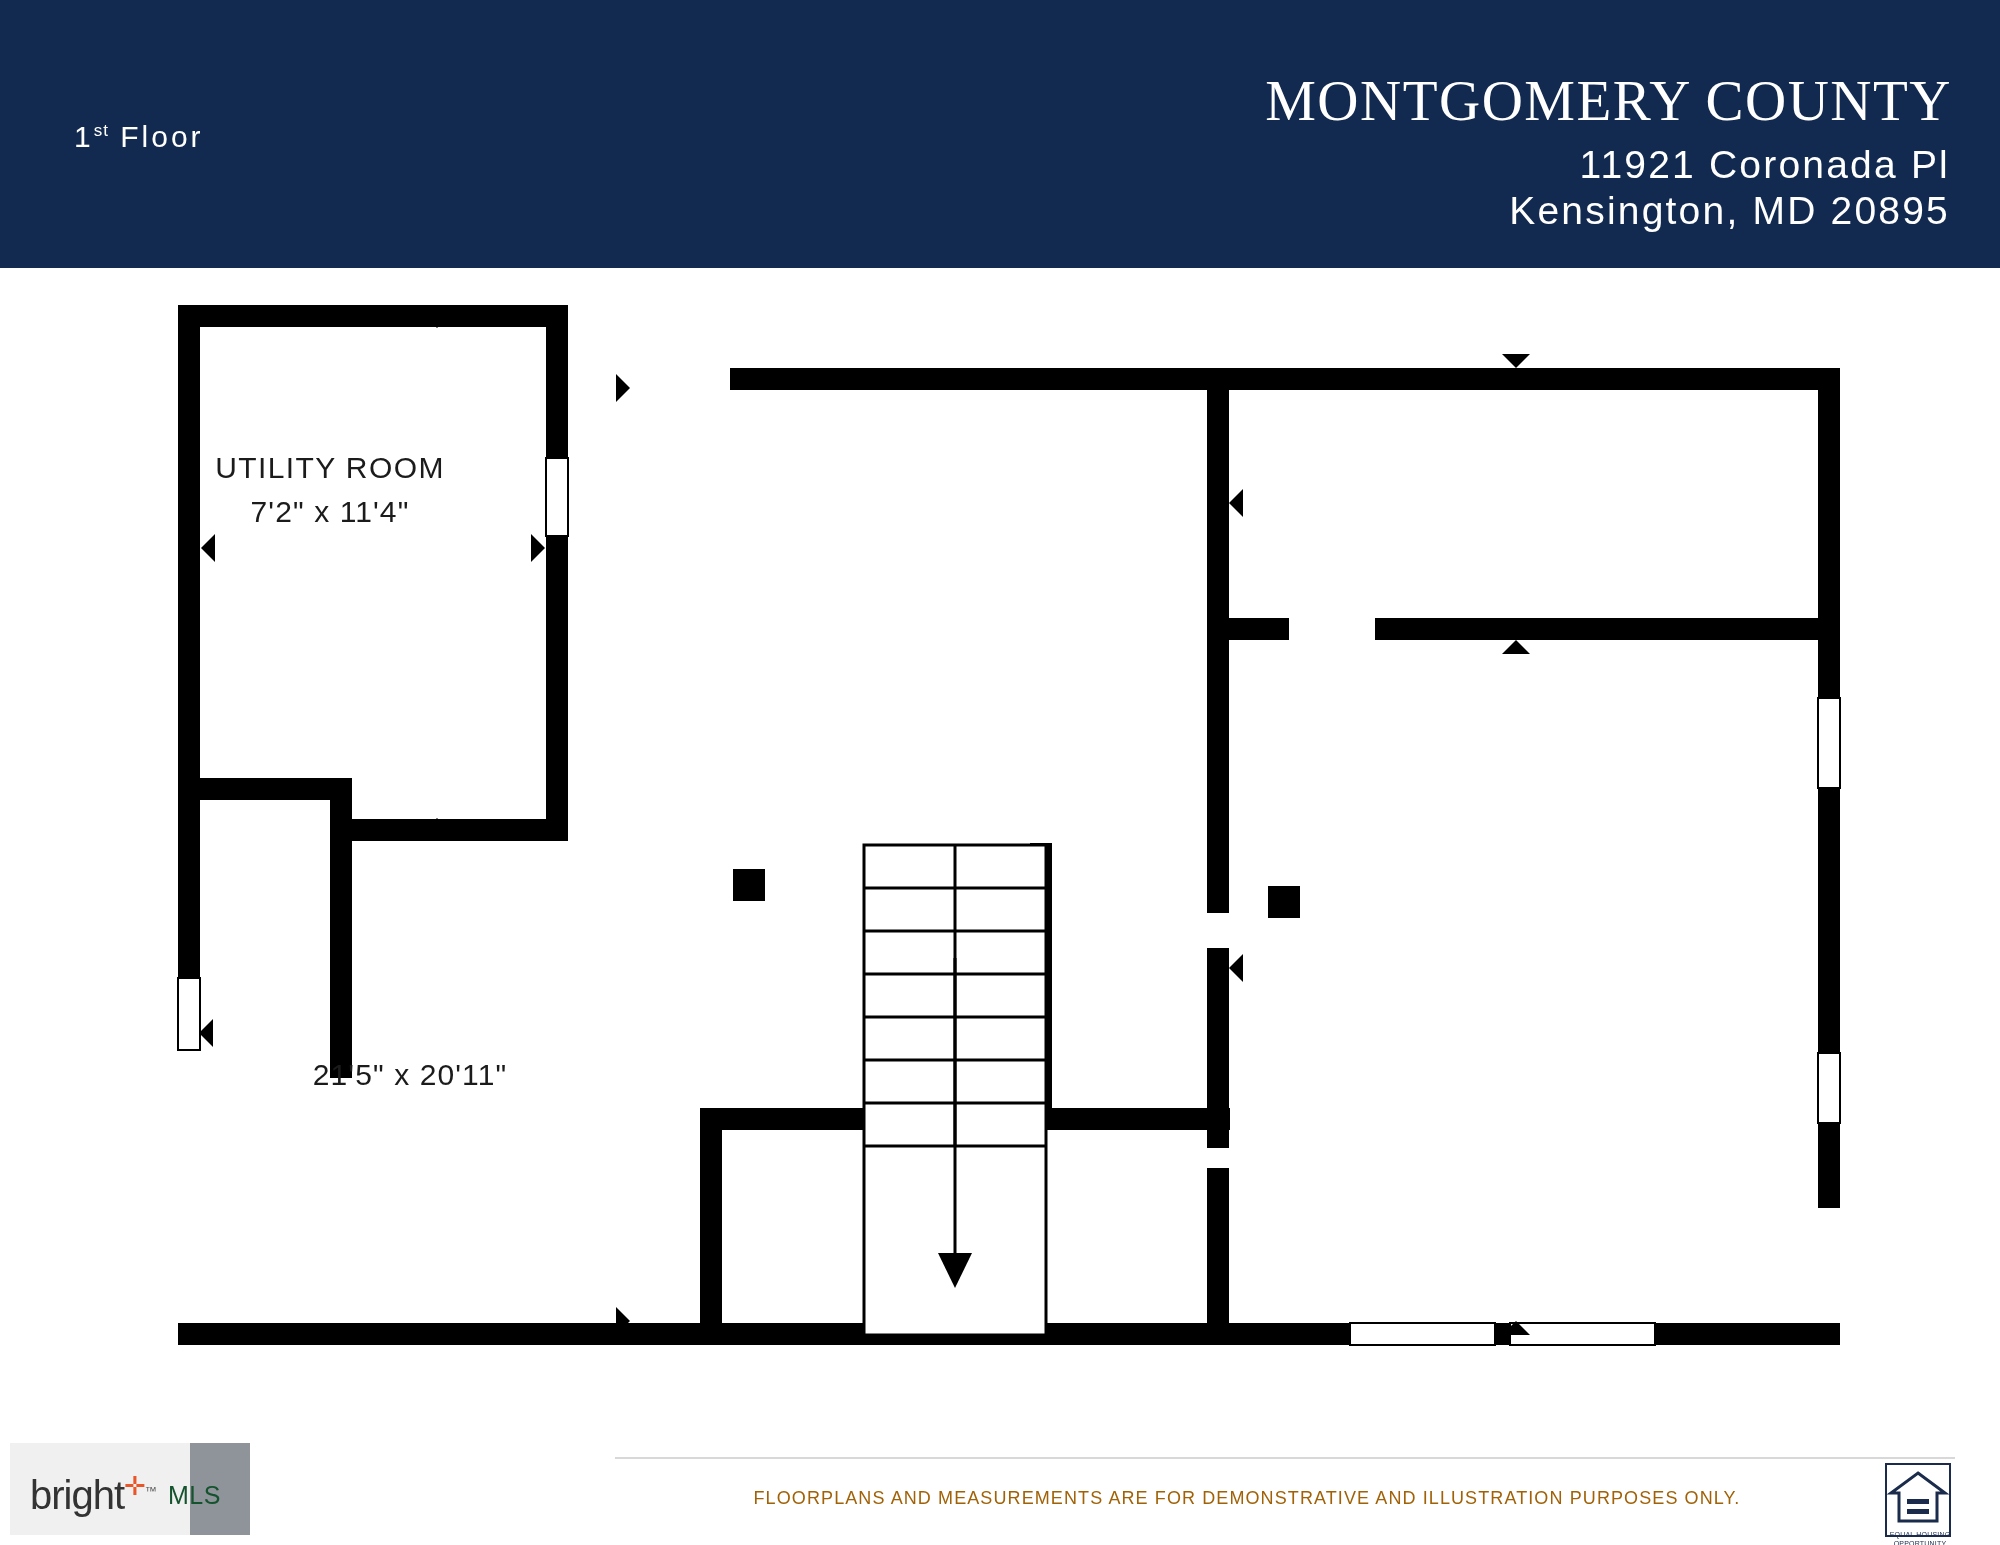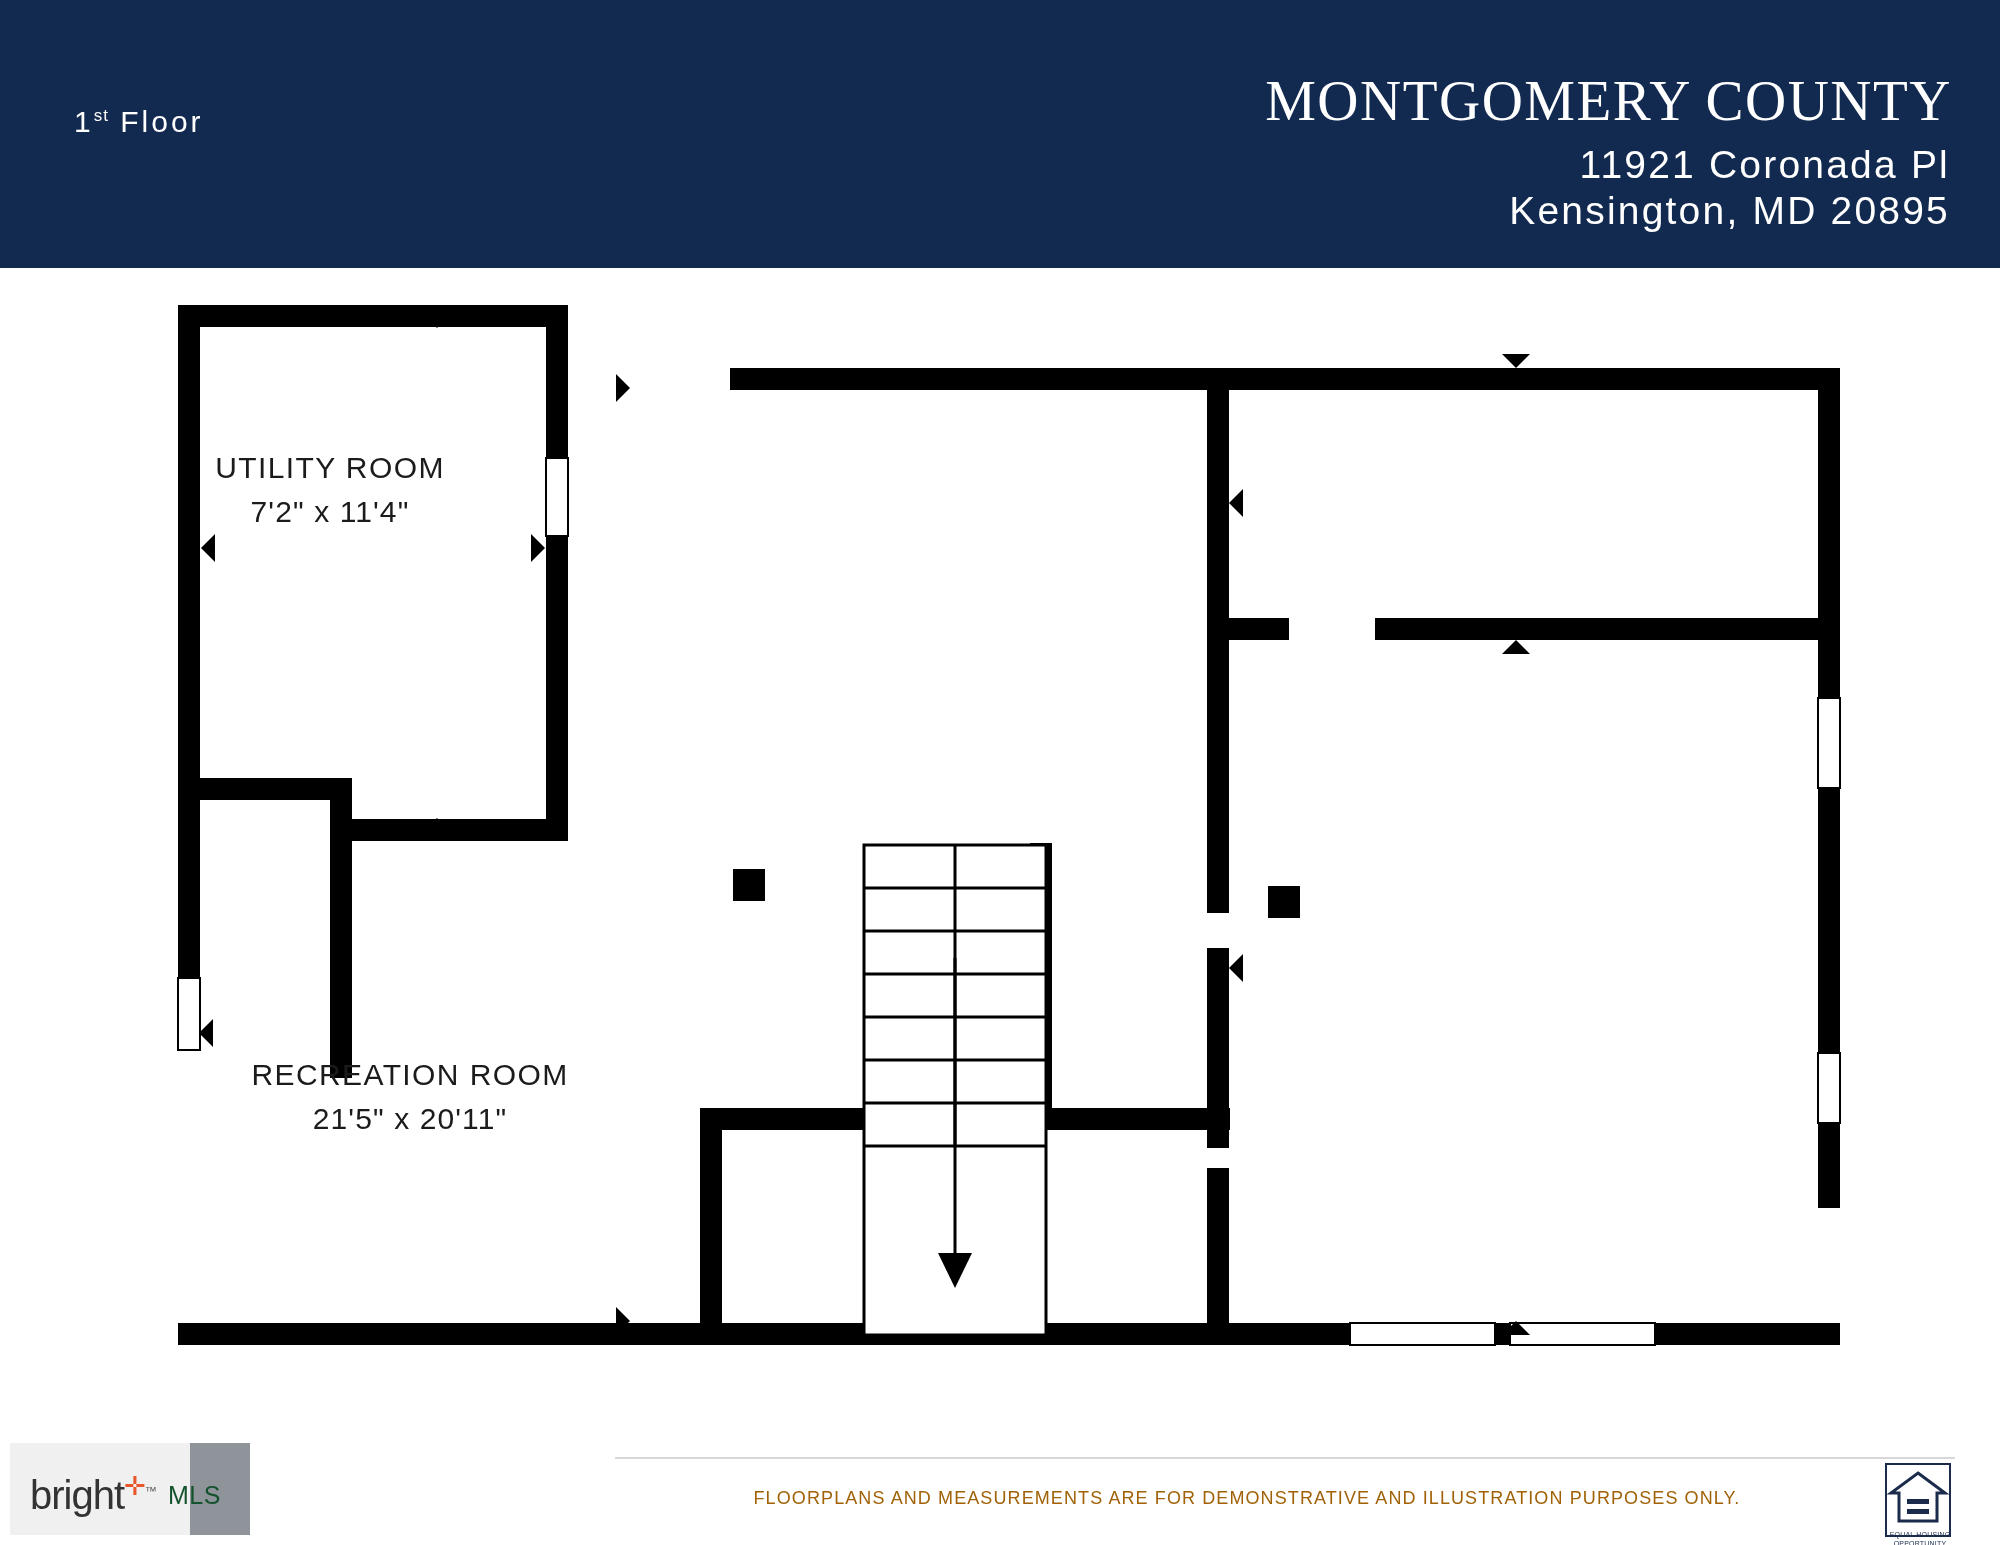--- a/index.html
+++ b/index.html
@@ -21,21 +21,21 @@
     left: 0;
     top: 0;
     width: 2000px;
     height: 268px;
     background: #132a50;
     box-sizing: border-box;
   }
   .floor-label {
     position: absolute;
     left: 74px;
-    top: 105px;
+    top: 120px;
     color: #ffffff;
     font-size: 30px;
     letter-spacing: 3px;
     font-weight: 400;
     text-align: right;
   }
   .floor-label sup {
     font-size: 17px;
     letter-spacing: 1px;
     vertical-align: super;
@@ -274,21 +274,20 @@
   </svg>
 
   <div class="room-label" style="left:140px; top:178px; width:380px;">
     <div class="room-name">UTILITY ROOM</div>
     <div class="room-dims">7'2" x 11'4"</div>
   </div>
 
 
 
   <div class="room-label" style="left:170px; top:785px; width:480px;">
-    <div class="room-name">RECREATION ROOM</div>
     <div class="room-dims">21'5" x 20'11"</div>
   </div>
 </div>
 
 <div class="footer">
   <div class="footer-rule"></div>
   <div class="disclaimer">FLOORPLANS AND MEASUREMENTS ARE FOR DEMONSTRATIVE AND ILLUSTRATION PURPOSES ONLY.</div>
 
   <div class="bright-logo"></div>
   <div class="bright-text"><span>bright</span><span class="plus">✛</span><span class="tm">™</span></div>

